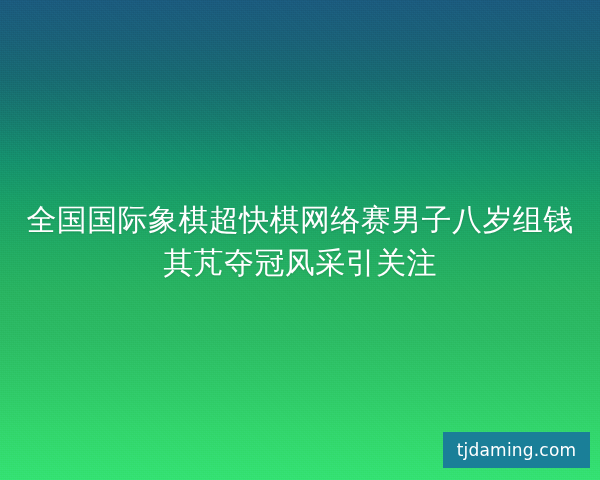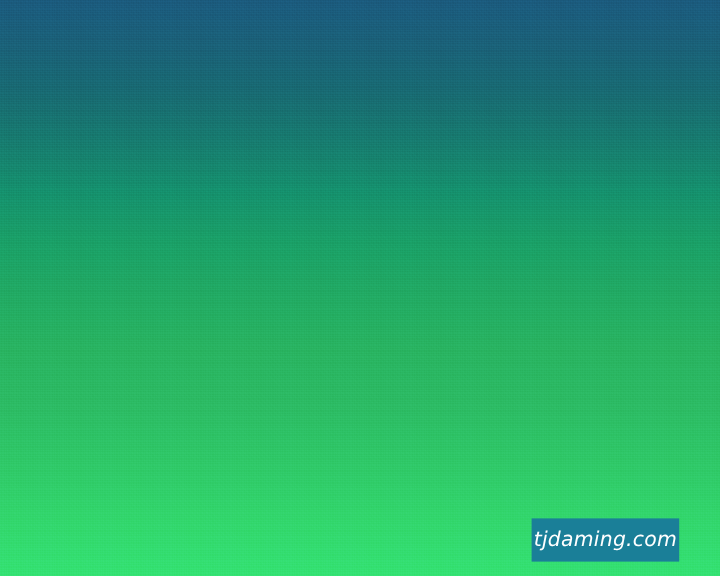--- a/index.html
+++ b/index.html
@@ -63,43 +63,44 @@
     letter-spacing: 0.4px;
     font-weight: 400;
     white-space: pre-line;
     text-shadow: 0 1px 2px rgba(0,0,0,0.12);
   }
   
   #watermark {
     position: absolute;
     left: 443px;
     top: 432px;
-    width: 123px;
+    width: 147px;
     height: 36px;
     background: #1a7f98;
     display: flex;
     align-items: center;
     justify-content: center;
-    font-style: italic;
   }
   #watermark-text {
     color: #ffffff;
     font-size: 17px;
     letter-spacing: 0.2px;
     font-weight: 400;
     line-height: 1;
   }
 </style>
 </head>
 <body>
 
 <div id="stage">
 
   <div id="bg-gradient"></div>
 
   <div id="bg-noise"></div>
 
+  <div id="headline">全国国际象棋超快棋网络赛男子八岁组钱
+其芃夺冠风采引关注</div>
 
   <div id="watermark">
     <span id="watermark-text">tjdaming.com</span>
   </div>
 
 </div>
 
 </body></html>

